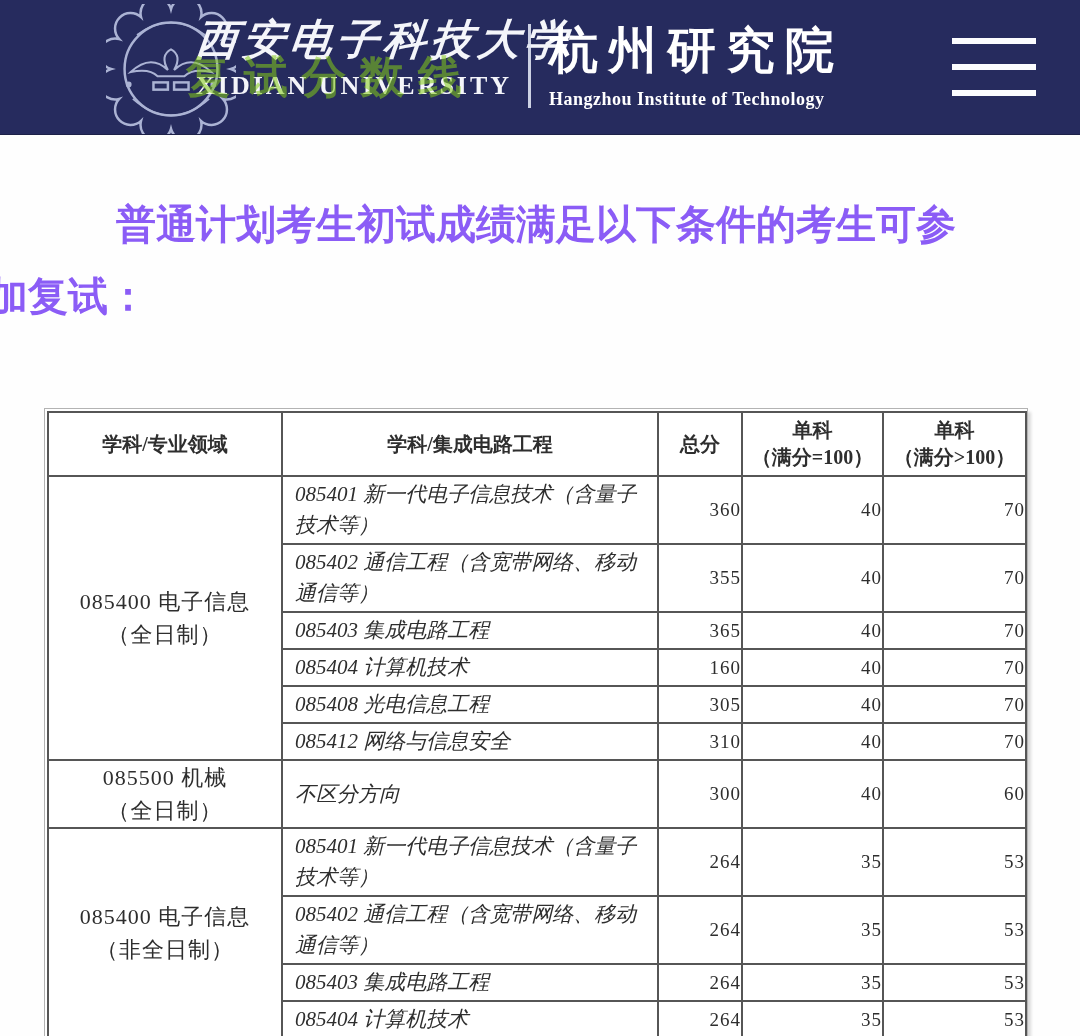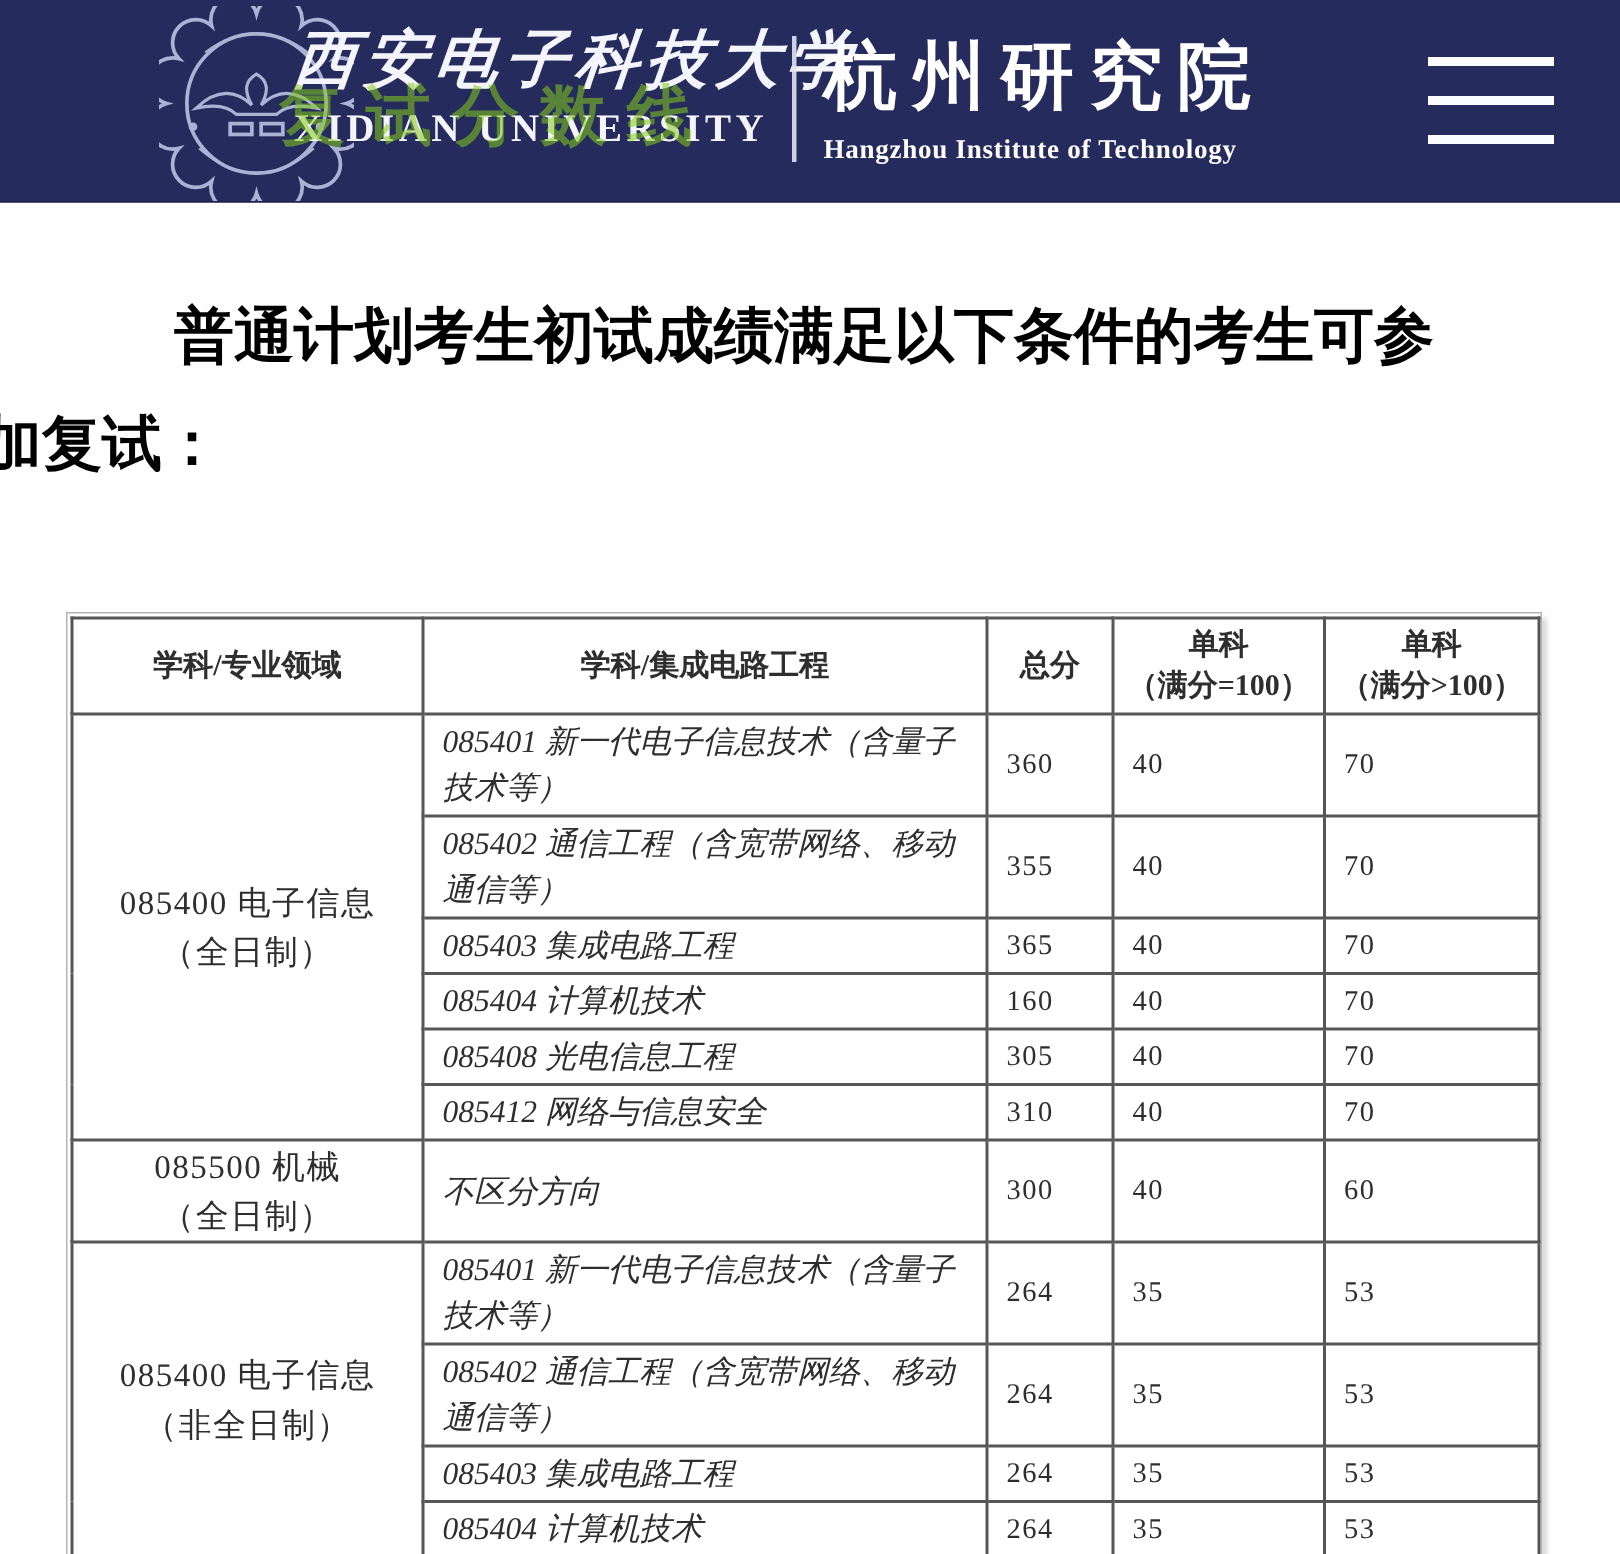--- a/index.html
+++ b/index.html
@@ -50,21 +50,21 @@
   .hamburger {
     position:absolute; left:952px; top:38px; width:84px; height:58px;
     background:transparent; border:none; cursor:pointer;
     display:flex; flex-direction:column; justify-content:space-between;
   }
   .hamburger span { display:block; width:84px; height:6px; background:#fbfcff; }
 
   
   .intro {
     margin-top:53px; font-size:40px; font-weight:600;
-    color:#000000; line-height:72px;
+    color:#8b5cf6; line-height:72px;
   }
   .intro .line1 { padding-left:116px; white-space:nowrap; }
   .intro .line2 { margin-left:-12px; white-space:nowrap; }
 
   
   .table-wrap {
     margin:76px 0 0 44px; width:984px;
     border:1px solid #b3b3b3; padding:2px; background:#ffffff;
     box-shadow:3px 4px 3px rgba(0,0,0,.14);
   }
@@ -77,21 +77,21 @@
   table.score th {
     font-size:20px; font-weight:bold; text-align:center;
     line-height:27px; padding:4px 2px;
   }
   tr.hrow { height:64px;margin-top:36px; }
   tr.r-tall { height:62px; }
   tr.r-short { height:32px; }
   tr.r-mid  { height:56px; }
   td.group { text-align:center; font-size:22px; line-height:33px; letter-spacing:1px; }
   td.dir   { text-align:left; font-size:21px; line-height:31px; padding:2px 8px 2px 12px;font-style:italic; }
-  td.num   { text-align:left; font-size:19px; letter-spacing:1px;padding-left:12px; }
+  td.num   { text-align:right; font-size:19px; letter-spacing:1px;padding-left:12px; }
 </style>
 </head>
 <body>
 
 <div class="page">
 
   <header class="site-header">
 
     <svg class="seal" viewBox="0 0 126 126" fill="none" stroke="#b7bfde" stroke-width="2.4">
       <path d="M121,63 A15,15 0 0 1 113.2,92 A15,15 0 0 1 92,113.2 A15,15 0 0 1 63,121

